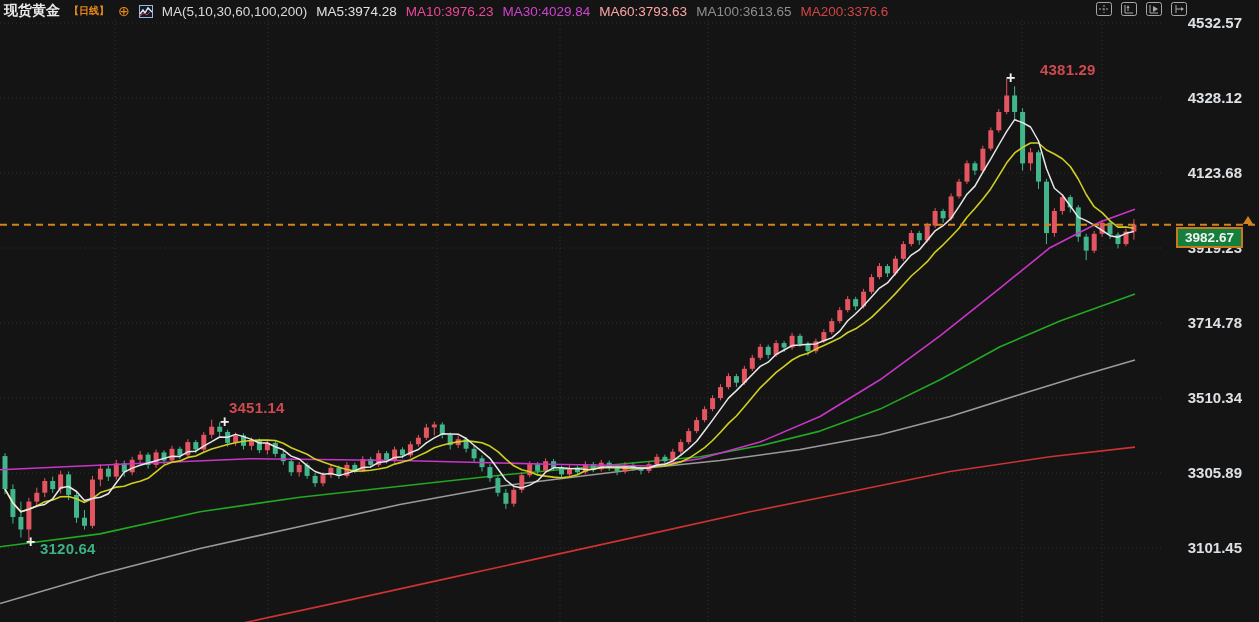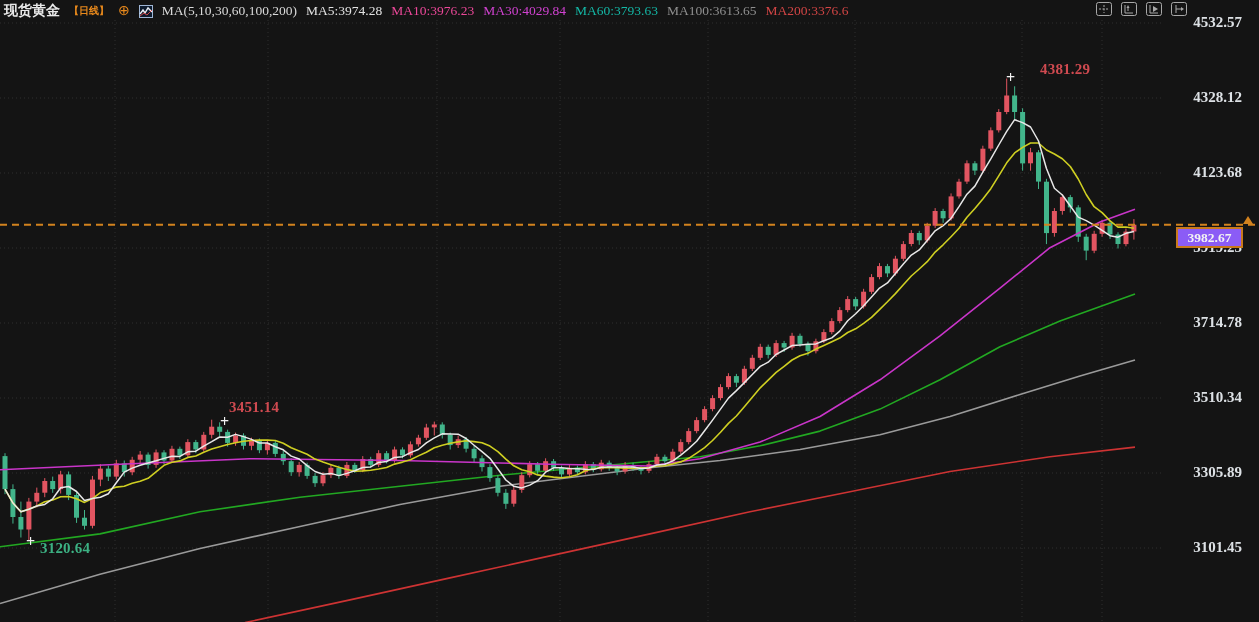--- a/index.html
+++ b/index.html
@@ -1,34 +1,34 @@
 <!DOCTYPE html>
 <html><head>
 <meta charset="utf-8">
 <style>
   html,body{margin:0;padding:0;background:#141414;}
   body{font-family:"Liberation Sans",sans-serif;}
-  #screen{position:relative;width:1259px;height:622px;background:#141414;overflow:hidden;font-family:Liberation Serif, serif;}
+  #screen{position:relative;width:1259px;height:622px;background:#141414;overflow:hidden;}
   #chart-svg{position:absolute;left:0;top:0;}
   .header{position:absolute;left:4px;top:1px;height:20px;display:flex;align-items:center;gap:9px;font-size:13px;white-space:nowrap;z-index:6;}
   .sym{color:#e9e9e9;font-weight:bold;font-size:14px;}
   .tf{color:#e8891c;font-weight:bold;font-size:10px;}
   .plus{color:#e8891c;font-size:14px;line-height:14px;}
   .mini-icon{display:inline-block;width:14px;height:13px;}
   .mag{color:#d9d9d9;font-size:13.5px;}
   .mav{font-size:13.5px;}
   .c-ma5{color:#e2e2e2;} .c-ma10{color:#ec4899;} .c-ma30{color:#d042d0;}
-  .c-ma60{color:#14b8a6;} .c-ma100{color:#8f8f8f;text-align:center;} .c-ma200{color:#d14545;}
+  .c-ma60{color:#fca5a5;} .c-ma100{color:#8f8f8f;text-align:center;} .c-ma200{color:#d14545;}
   .toolbar{position:absolute;left:1096px;top:2px;display:flex;gap:9px;z-index:6;}
   .ticon{width:16px;height:14px;cursor:pointer;}
   .axis-label{position:absolute;left:1164px;width:78px;text-align:right;font-size:15px;font-weight:bold;color:#dde1e5;z-index:2;}
   .anno{position:absolute;font-size:15px;font-weight:bold;z-index:4;letter-spacing:0.2px;}
   .cross{position:absolute;color:#f2f2f2;font-size:16px;font-weight:bold;z-index:4;line-height:10px;}
   .price-tag{position:absolute;left:1176px;top:227px;width:63px;height:17px;line-height:17px;text-align:center;
-    background:#8b5cf6;border:2px solid #c8791c;color:#f3f3f3;font-weight:bold;font-size:13.5px;z-index:5;}
+    background:#15803d;border:2px solid #c8791c;color:#f3f3f3;font-weight:bold;font-size:13.5px;z-index:5;}
   .price-pointer{position:absolute;left:1243px;top:216px;width:0;height:0;z-index:5;
     border-left:5px solid transparent;border-right:5px solid transparent;border-bottom:8px solid #d2821e;}
   .watermark{position:absolute;left:1124px;top:569px;font-size:33px;color:#ccd1d4;letter-spacing:5px;z-index:3;}
 </style>
 </head>
 <body>
 
 <div id="screen">
 
   <svg id="chart-svg" width="1259" height="622">

